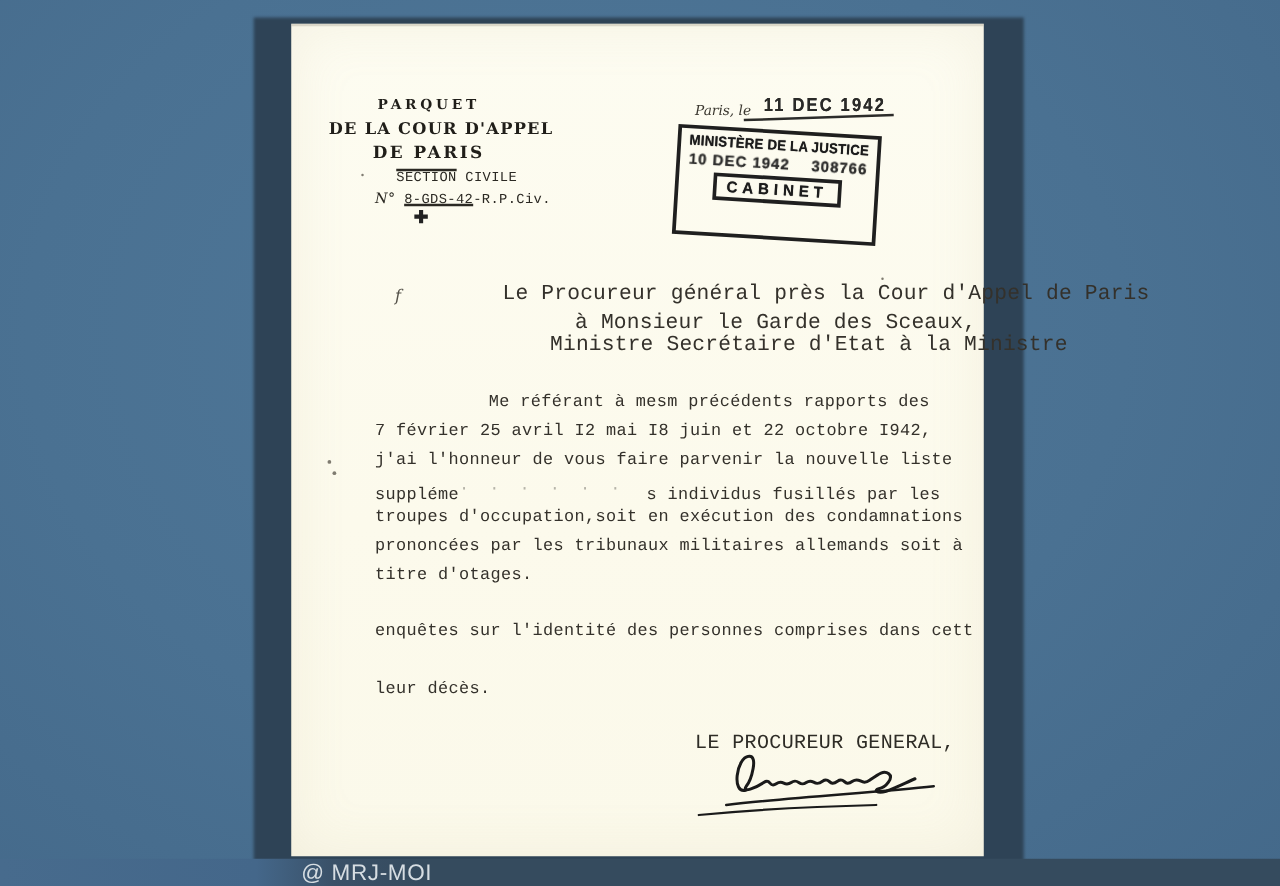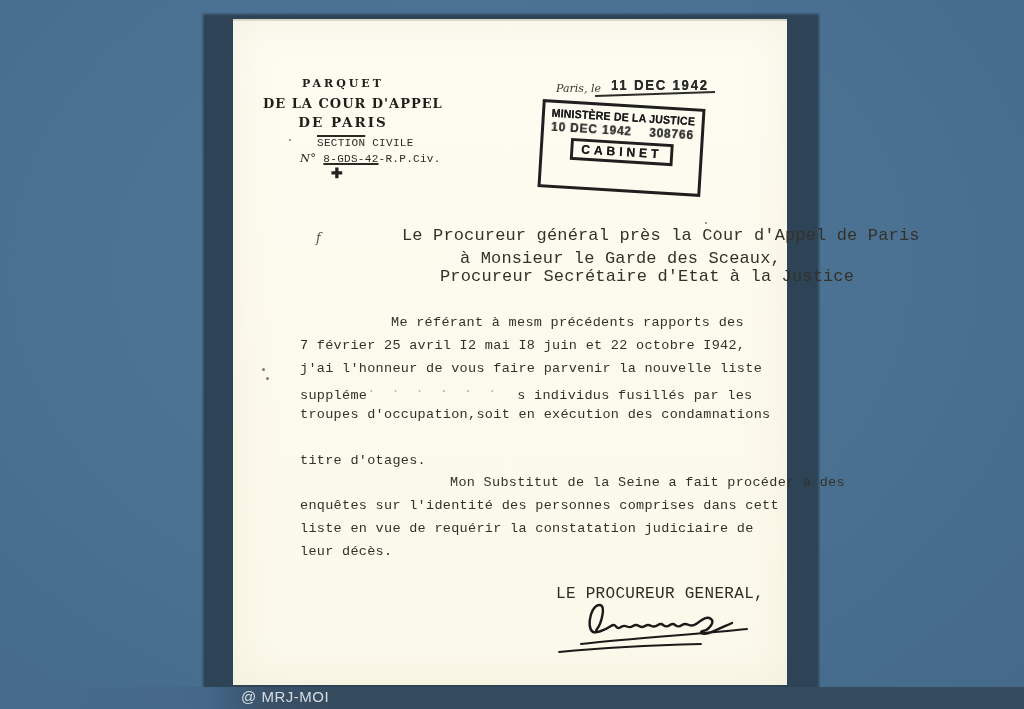--- a/index.html
+++ b/index.html
@@ -62,21 +62,21 @@
   .closing{font-size:16px;letter-spacing:.3px;color:#2e2c26;}
   
   .signature{position:absolute;left:318px;top:573px;width:210px;height:72px;}
   
   .speck{position:absolute;background:#4a463c;border-radius:50%;opacity:.7;}
   .fmark{position:absolute;left:83px;top:211px;font-family:"DejaVu Serif", serif;
     font-style:italic;font-size:13px;color:#55524a;}
   
   .bottom-bar{position:absolute;left:0;top:687px;width:1024px;height:22px;
     background:linear-gradient(90deg,#476b8d 0%,#44678a 20%,#3a5168 26%,#354b5e 33%,#354b5e 100%);}
-  .bottom-bar span{position:absolute;left:241px;top:1px;font-size:15px;
+  .bottom-bar span{position:absolute;left:241px;top:1px;font-size:18px;
     color:#d6dde2;letter-spacing:.5px;}
 </style>
 </head>
 <body>
 
 <div class="shadow-rect"></div>
 
 <div class="paper">
 
   <div class="letterhead">
@@ -96,32 +96,31 @@
     <div class="stamp-l1">MINISTÈRE DE LA JUSTICE</div>
     <div class="stamp-l2">
       <span>10 DEC 1942</span>
       <span>308766</span>
     </div>
     <div class="stamp-cabinet">CABINET</div>
   </div>
 
   <div class="tw salut" style="left:169px;top:207px;">Le Procureur général près la Cour d'Appel de Paris</div>
   <div class="tw salut" style="left:227px;top:230px;">à Monsieur le Garde des Sceaux,</div>
-  <div class="tw salut" style="left:207px;top:248px;">Procureur Secrétaire d'Etat à la Justice</div>
+  <div class="tw salut" style="left:207px;top:248px;">Ministre Secrétaire d'Etat à la Ministre</div>
 
   <div class="tw bodyln" style="left:158px;top:296px;">Me référant à mesm précédents rapports des</div>
   <div class="tw bodyln" style="left:67px;top:319px;">7 février 25 avril I2 mai I8 juin et 22 octobre I942,</div>
   <div class="tw bodyln" style="left:67px;top:342px;">j'ai l'honneur de vous faire parvenir la nouvelle liste</div>
   <div class="tw bodyln" style="left:67px;top:365px;"><span>suppléme</span><span class="faded">· ·   · · · ·</span><span>s individus fusillés par les</span></div>
   <div class="tw bodyln" style="left:67px;top:388px;">troupes d'occupation,soit en exécution des condamnations</div>
+  <div class="tw bodyln" style="left:67px;top:411px;">prononcées par les tribunaux militaires allemands soit à</div>
   <div class="tw bodyln" style="left:67px;top:434px;">titre d'otages.</div>
 
-  <div class="tw bodyln" style="left:217px;top:456px;">Mon Substitut de la Seine a fait procéder à des</div>
   <div class="tw bodyln" style="left:67px;top:479px;">enquêtes sur l'identité des personnes comprises dans cett</div>
-  <div class="tw bodyln" style="left:67px;top:502px;">liste en vue de requérir la constatation judiciaire de</div>
   <div class="tw bodyln" style="left:67px;top:525px;">leur décès.</div>
 
   <div class="tw closing" style="left:323px;top:566px;">LE PROCUREUR GENERAL,</div>
   <svg class="signature" viewBox="0 0 210 72">
     <g fill="none" stroke="#1a1a1a" stroke-linecap="round">
       <path stroke-width="2.4" d="M46,40 C34,44 38,14 48,13 C56,12 50,32 46,37 C42,43 54,38 60,34 C66,30 64,39 70,35 C76,31 76,38 82,34 C88,30 88,38 94,34 C100,30 100,38 107,33 C113,29 112,38 119,33 C125,29 124,38 131,33 C137,29 138,37 145,32 C152,27 156,24 160,27 C164,30 158,38 152,39 C148,40 150,43 158,41 C166,38 174,34 181,31"></path>
       <path stroke-width="2" d="M30,52 C80,46 150,42 196,37"></path>
       <path stroke-width="1.8" d="M8,60 C60,55 110,53 150,52"></path>
     </g>
   </svg>

